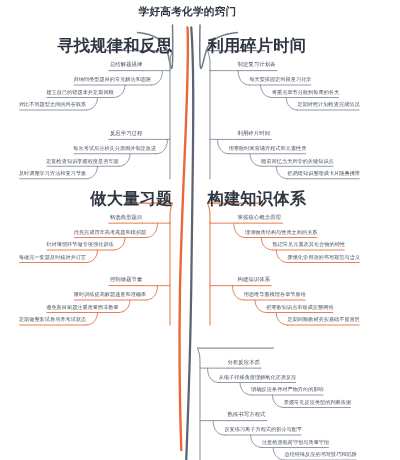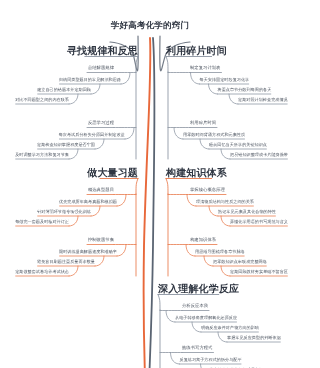--- a/index.html
+++ b/index.html
@@ -10,21 +10,21 @@
   body {
     width: 300px;
     height: 368px;
     position: relative;
     overflow: hidden;
     font-family: "Liberation Sans", "DejaVu Sans", sans-serif;
     color: #3a4250;
   }
   #canvas {
     position: absolute;
-    left: 0; top: 16px;
+    left: 0; top: 0;
     width: 300px;
     height: 264px;
   }
   #svg-layer {
     position: absolute;
     left: 0; top: 0;
     width: 300px;
     height: 368px;
     pointer-events: none;
   }
@@ -39,21 +39,21 @@
     top: 4px;
     transform: translateX(-50%);
     font-size: 8.5px;
     font-weight: bold;
     color: #2f3642;
     letter-spacing: .2px;
     padding: 1px 3px;
   }
   
   .b1 {
-    font-size: 10px;
+    font-size: 13px;
     font-weight: bold;
     color: #2f3642;
     letter-spacing: .15px;
     padding-bottom: 1px;
   }
   
   .b2 {
     font-size: 4.3px;
     color: #4a525e;
     padding-bottom: 1px;
@@ -254,21 +254,20 @@
     <div class="node b3 ra" style="right: 231px; top: 254px;">定期做整套试卷培养考试状态</div>
     <div class="node b1 la" style="left: 166px; top: 152px;">构建知识体系</div>
     <div class="node b2 la" style="left: 190px; top: 172px;">掌握核心概念原理</div>
     <div class="node b3 la" style="left: 196px; top: 184px;">理清物质结构与性质之间的关系</div>
     <div class="node b3 la" style="left: 218px; top: 194px;">熟记常见元素及其化合物的特性</div>
     <div class="node b3 la" style="left: 230px; top: 204px;">弄懂化学用语的书写规范与含义</div>
     <div class="node b2 la" style="left: 190px; top: 222px;">构建知识体系</div>
     <div class="node b3 la" style="left: 195px; top: 234px;">用思维导图梳理各章节脉络</div>
     <div class="node b3 la" style="left: 213px; top: 244px;">把零散知识点串联成完整网络</div>
     <div class="node b3 la" style="left: 230px; top: 254px;">定期回顾教材夯实基础不留盲区</div>
-    <div class="node b1 la" style="left: 158px; top: 268px;">深入理解化学反应</div>
     <div class="node b2 la" style="left: 182px; top: 288px;">分析反应本质</div>
     <div class="node b3 la" style="left: 175px; top: 300px;">从电子转移角度理解氧化还原反应</div>
     <div class="node b3 la" style="left: 201px; top: 310px;">明确反应条件对产物方向的影响</div>
     <div class="node b3 la" style="left: 227px; top: 320px;">掌握常见反应类型的判断依据</div>
     <div class="node b2 la" style="left: 182px; top: 330px;">熟练书写方程式</div>
     <div class="node b3 la" style="left: 179.5px; top: 342px;">反复练习离子方程式的拆分与配平</div>
     <div class="node b3 la" style="left: 209.5px; top: 352px;">注意检查电荷守恒与质量守恒</div>
     <div class="node b3 la" style="left: 227.5px; top: 362px;">总结特殊反应的书写技巧和陷阱</div>
   </div>
 

